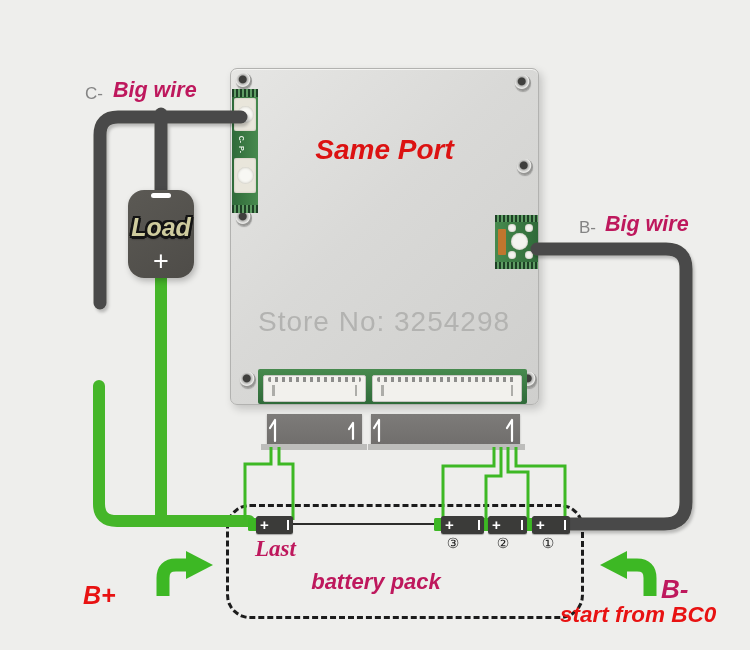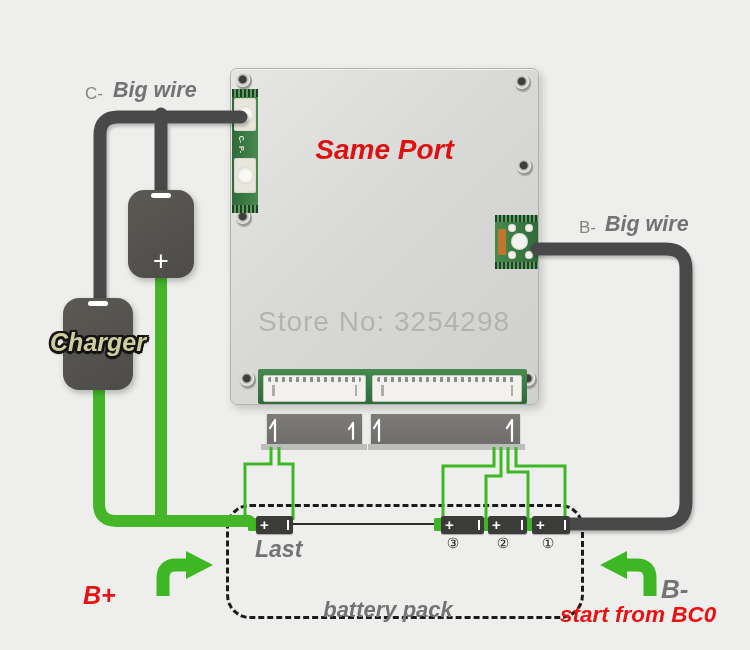--- a/index.html
+++ b/index.html
@@ -50,21 +50,21 @@
 
   
   .pack-box{left:226px;top:504px;width:352px;height:109px;border:3px dashed #1c1c1c;border-radius:24px;}
   .bat{top:516px;height:18px;background:#3b3b39;border-radius:2.5px;box-shadow:0 1px 1px rgba(0,0,0,.3);}
   .bat .bplus{position:absolute;left:4px;top:0;line-height:18px;color:#fff;font-size:15px;font-weight:bold;}
   .bat .bneg{position:absolute;right:4px;top:4px;width:2.5px;height:10px;background:#fff;}
   .tap{top:518px;width:9px;height:13px;background:#3db824;border-radius:1.5px;}
   .cellnum{top:535px;width:18px;text-align:center;font-size:14px;color:#222;}
 
   
-  .lbl-it{font-weight:bold;font-style:italic;color:#737373;}
+  .lbl-it{font-weight:bold;font-style:italic;color:#be185d;}
   .prefix{font-size:17px;color:#848484;}
   .red{color:#e81212;}
 </style>
 </head>
 <body>
 
 <div class="stage">
 
   <div class="abs board">
     <div class="abs screw" style="left:5px;top:4px;"></div>
@@ -198,33 +198,30 @@
     <span class="bplus">+</span>
     <span class="bneg"></span>
   </div>
 
   <div class="abs cellnum" style="left:444px;">③</div>
   <div class="abs cellnum" style="left:494px;">②</div>
   <div class="abs cellnum" style="left:539px;">①</div>
 
   <div class="abs device" style="left:128px;top:190px;width:66px;height:88px;">
     <div class="minus-bar"></div>
+    <div class="device-label" style="top:23px;">Load</div>
     <div class="plus-term">+</div>
-  </div>
-  <div class="abs device" style="left:63px;top:298px;width:70px;height:92px;">
-    <div class="minus-bar"></div>
-    <div class="device-label" style="top:30px;">Charger</div>
   </div>
 
   <div class="abs prefix" style="left:85px;top:84px;">C-</div>
   <div class="abs lbl-it" style="left:113px;top:78px;font-size:21.5px;">Big wire</div>
 
   <div class="abs prefix" style="left:579px;top:218px;">B-</div>
   <div class="abs lbl-it" style="left:605px;top:212px;font-size:21.5px;">Big wire</div>
 
-  <div class="abs lbl-it" style="left:255px;top:536px;font-size:23px;">Last</div>
-  <div class="abs lbl-it" style="left:298px;top:569px;width:180px;text-align:center;font-size:22px;margin-top:28px;">battery pack</div>
+  <div class="abs lbl-it" style="left:255px;top:536px;font-size:23px;font-family:Liberation Serif, serif;">Last</div>
+  <div class="abs lbl-it" style="left:286px;top:569px;width:180px;text-align:center;font-size:22px;">battery pack</div>
 
   <div class="abs lbl-it red" style="left:83px;top:581px;font-size:25px;">B+</div>
   <div class="abs lbl-it" style="left:661px;top:574px;font-size:26px;">B-</div>
   <div class="abs lbl-it red" style="left:560px;top:602px;font-size:22.5px;">start from BC0</div>
 
 </div>
 
 </body></html>

